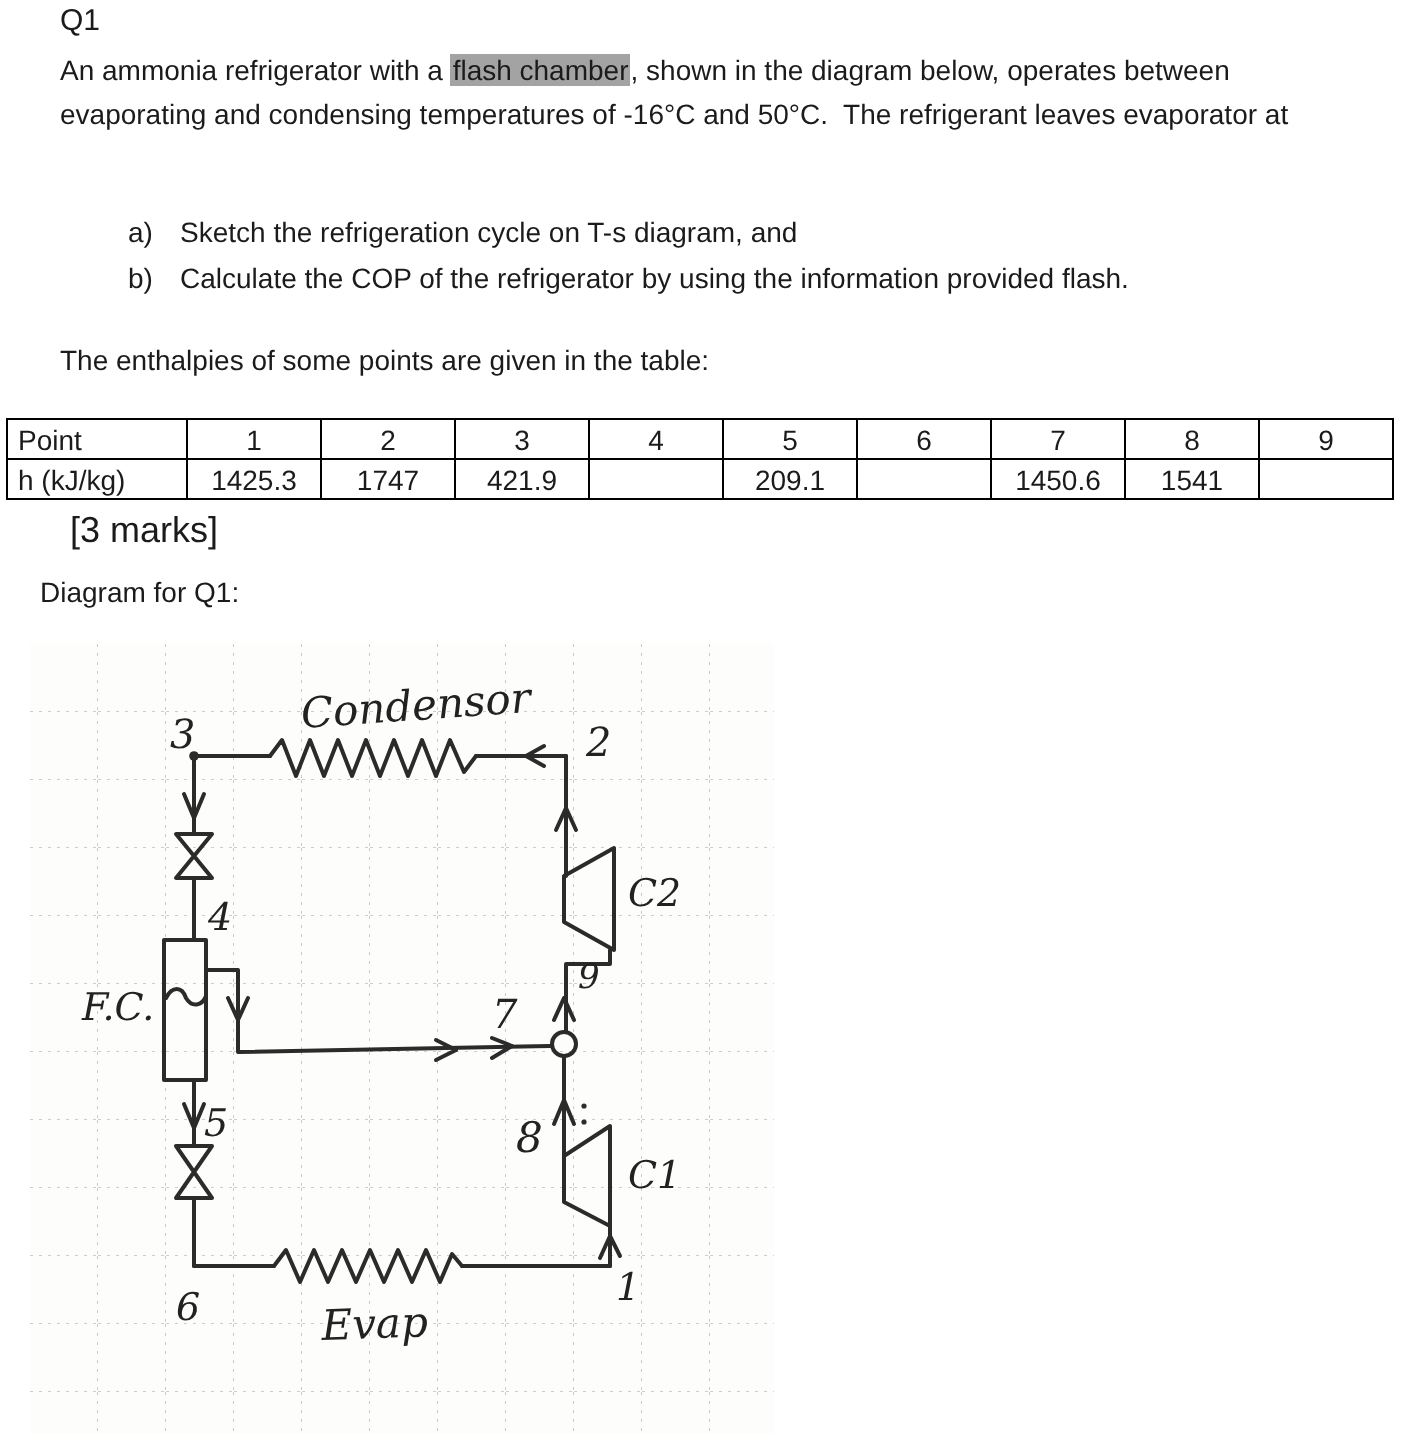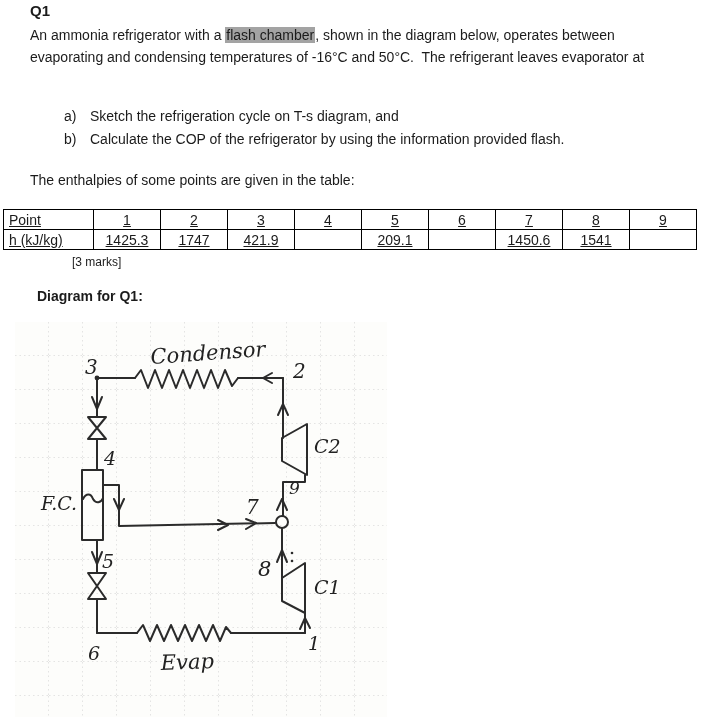--- a/index.html
+++ b/index.html
@@ -2,37 +2,37 @@
 <html><head>
 <meta charset="utf-8">
 <style>
   html,body{margin:0;padding:0;}
   body{
     width:706px;height:717px;background:#ffffff;
     font-family:"Liberation Sans",sans-serif;color:#1b1b1b;
     position:relative;overflow:hidden;
   }
   .abs{position:absolute;}
-  #q-title{left:30px;top:2px;font-size:15px;font-weight:bold;}
+  #q-title{left:30px;top:2px;font-size:15px;font-weight:normal;}
   #q-paragraph{left:30px;top:24px;font-size:14px;line-height:22.4px;}
   .para-line{white-space:pre;}
   .hl{background:#a3a3a3;padding:0 1px;}
   .q-item{left:64px;font-size:14px;white-space:pre;}
   #item-a{top:108px;}
   #item-b{top:131px;}
   .q-item .marker{display:inline-block;width:26px;}
   #table-intro{left:30px;top:172px;font-size:14px;}
-  #enthalpy-table{left:3px;top:209px;border-collapse:collapse;table-layout:fixed;width:562px;text-decoration:underline;}
+  #enthalpy-table{left:3px;top:209px;border-collapse:collapse;table-layout:fixed;width:562px;}
   #enthalpy-table td{
     border:1.5px solid #000;height:19px;font-size:14px;
     padding:0 5px;text-align:center;overflow:hidden;
   }
   #enthalpy-table td.rowhead{text-align:left;}
-  #marks-label{left:35px;top:255px;font-size:12px;margin-left:37px;}
-  #diagram-caption{left:37px;top:288px;font-size:14px;font-weight:bold;}
+  #marks-label{left:35px;top:255px;font-size:18px;}
+  #diagram-caption{left:20px;top:288px;font-size:14px;}
   #cycle-diagram{left:15px;top:322px;}
   .ink{stroke:#2b2b2b;stroke-width:2;fill:none;stroke-linecap:round;stroke-linejoin:round;}
   .ink-fill{fill:#2b2b2b;stroke:none;}
   .hand{font-family:"DejaVu Serif",serif;font-style:italic;fill:#222222;}
 </style>
 </head>
 <body>
 
 <div class="abs" id="q-title">Q1</div>
 

